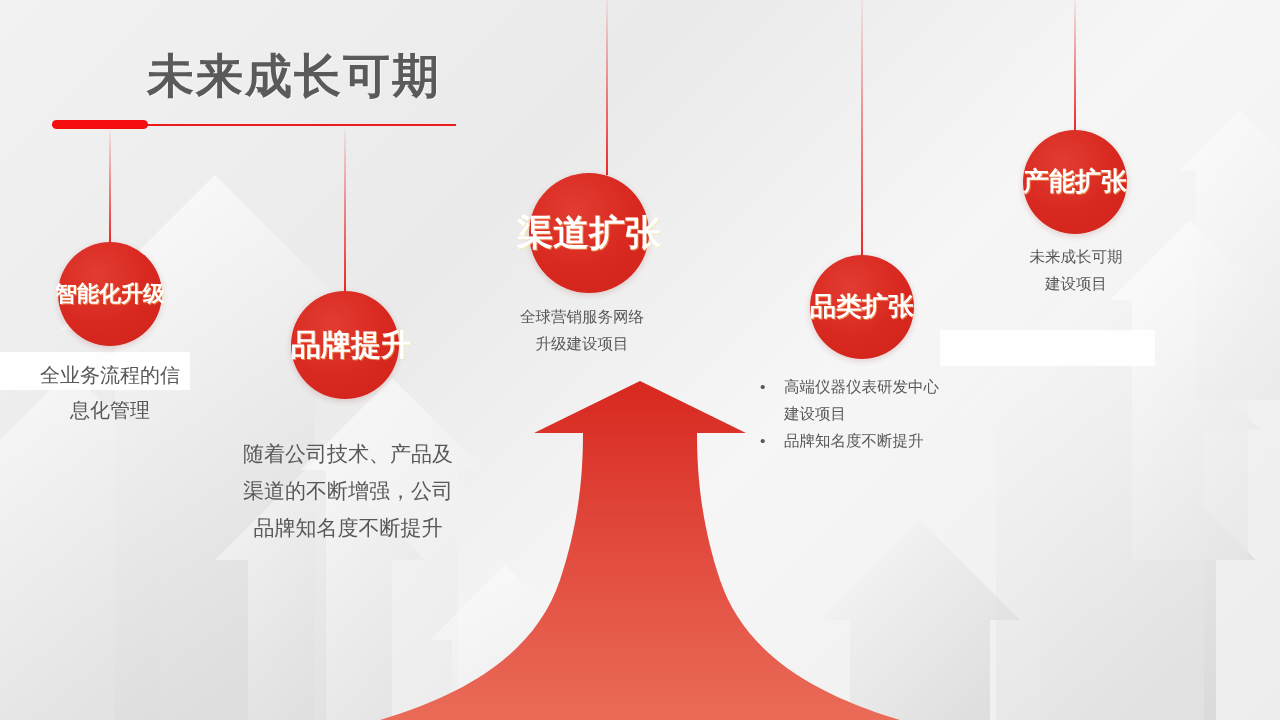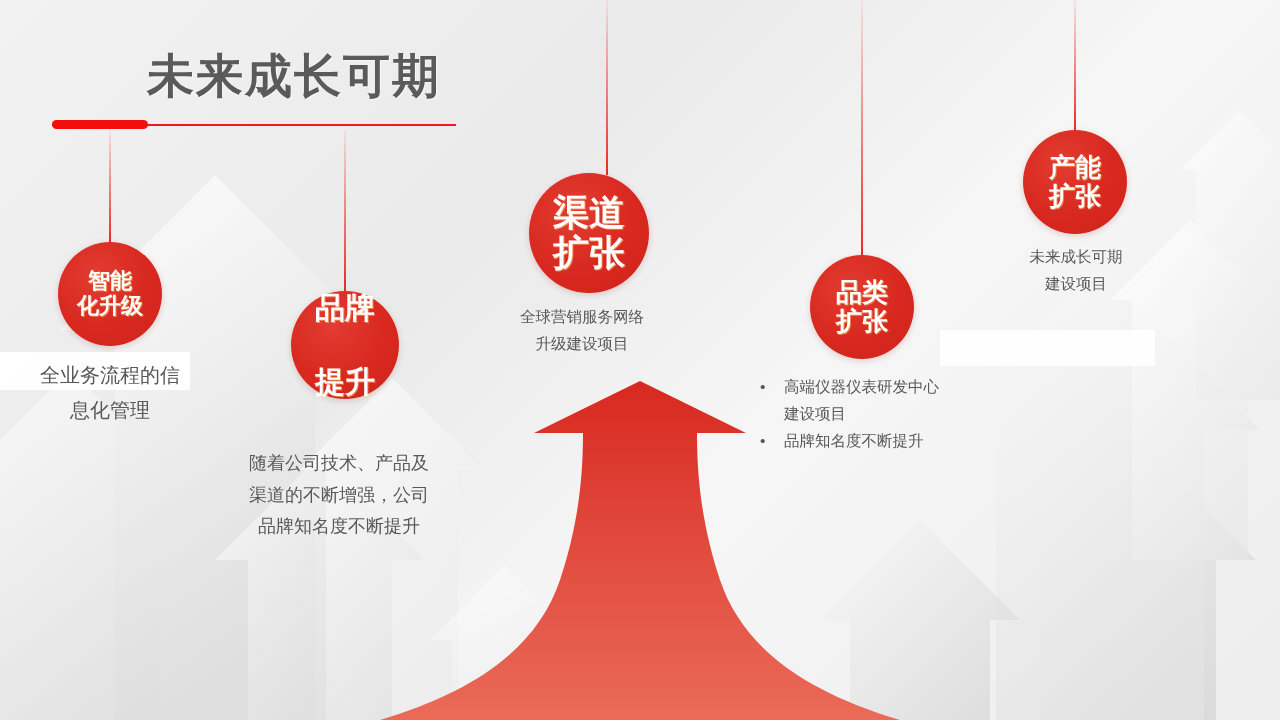--- a/index.html
+++ b/index.html
@@ -75,21 +75,21 @@
     position: absolute;
     width: 1.6px;
     background: linear-gradient(to bottom, rgba(237,28,28,0.05), rgba(237,28,28,0.95));
   }
   .bubble {
     position: absolute;
     border-radius: 50%;
     background: radial-gradient(circle at 38% 32%, #e23c32 0%, #d8281f 55%, #cf241c 100%);
     box-shadow: 0 2px 6px rgba(140,30,20,0.18);
     display: flex;
-    flex-direction: column;
+    flex-direction: row;
     align-items: center;
     justify-content: center;
     color: #ffffff;
     font-weight: bold;
     text-align: center;
     line-height: 1.12;
     text-shadow: 1px 1px 0 rgba(255,230,120,0.45);
   }
   .bubble .ln { display: block; white-space: nowrap; }
   .caption {
@@ -194,21 +194,21 @@
     <div class="caption" style="left:10px; top:358px; width:200px; font-size:20px;">全业务流程的信
 息化管理</div>
   </div>
 
   <div class="node">
     <div class="drop-line" style="left:344px; top:130px; height:161px;"></div>
     <div class="bubble" style="left:291px; top:291px; width:108px; height:108px; font-size:30px;justify-content:space-between;">
       <span class="ln">品牌</span>
       <span class="ln">提升</span>
     </div>
-    <div class="caption" style="left:228px; top:436px; width:222px; font-size:18px;margin-top:12px;">随着公司技术、产品及
+    <div class="caption" style="left:237px; top:436px; width:222px; font-size:21px;">随着公司技术、产品及
 渠道的不断增强，公司
 品牌知名度不断提升</div>
   </div>
 
   <div class="node">
     <div class="drop-line" style="left:606px; top:0px; height:175px;"></div>
     <div class="bubble" style="left:529px; top:173px; width:120px; height:120px; font-size:36px;">
       <span class="ln">渠道</span>
       <span class="ln">扩张</span>
     </div>

